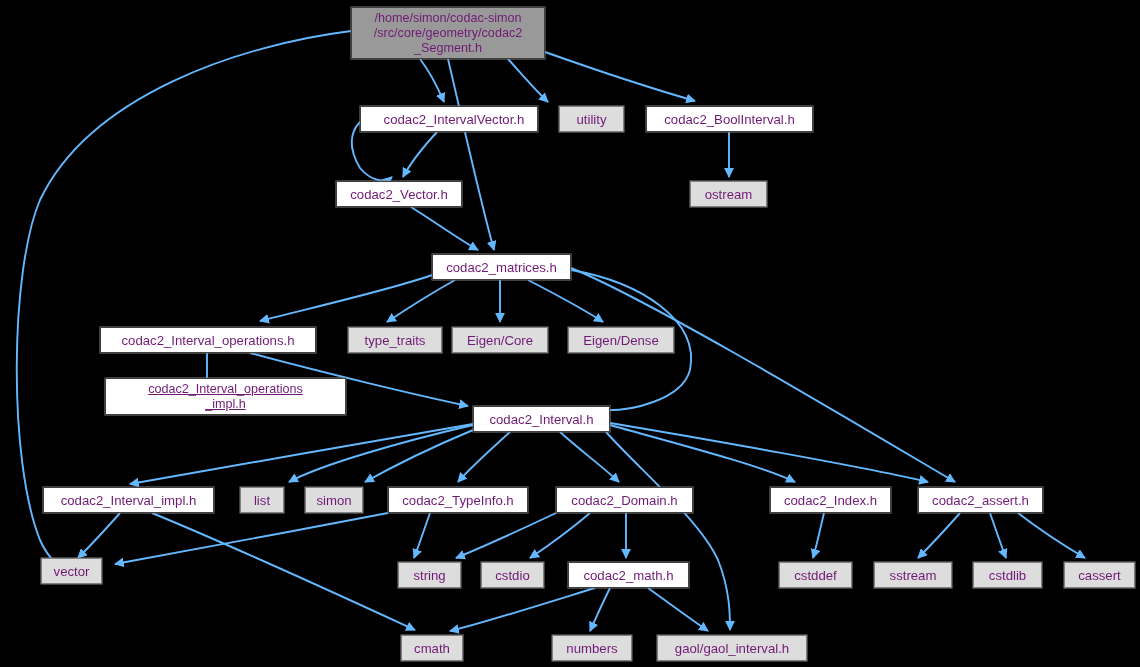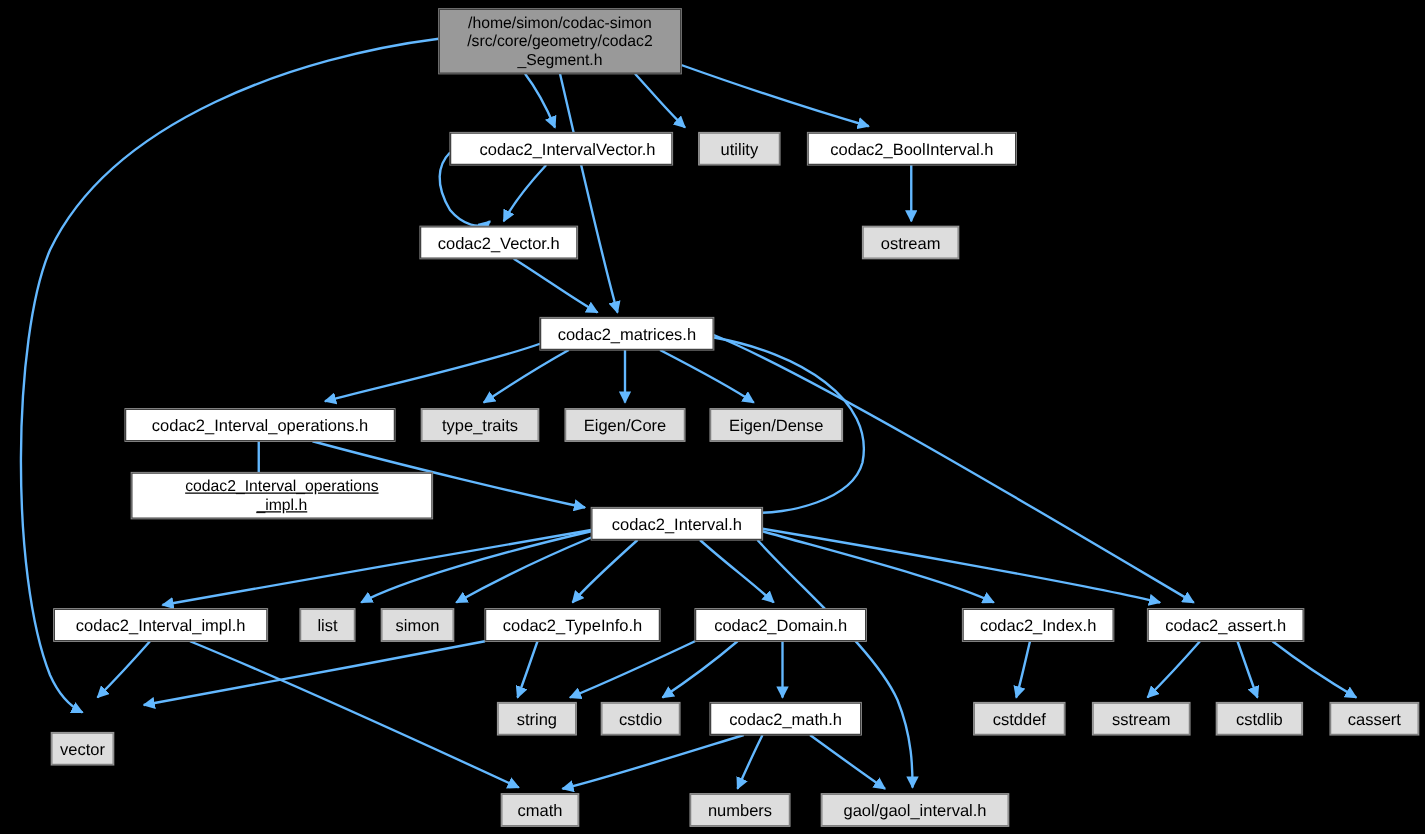--- a/index.html
+++ b/index.html
@@ -9,21 +9,21 @@
     background:#000;
     font-family:"Liberation Sans", sans-serif;
     overflow:hidden;
   }
   svg#edges{position:absolute;left:0;top:0;width:1140px;height:667px;}
   .node{
     position:absolute;
     box-sizing:border-box;
     display:flex;align-items:center;justify-content:center;
     text-align:center;
-    color:#000000;
+    color:#701a75;
     font-size:13.2px;
     line-height:15px;
     letter-spacing:0px;
     white-space:pre;
     border:1px solid #404040;
     box-shadow:0 0 0 0.5px #808080;
   }
   .node.project{background:#ffffff;border:1px solid #404040;}
   .node.system{background:#dddddd;border:1px solid #808080;}
   .node.root{background:#999999;border:1px solid #404040;}
@@ -84,34 +84,34 @@
       <div class="node root" style="left: 351px; top: 7px; width: 194px; height: 52px; font-size: 12.6px; line-height: 15px;"><span>/home/simon/codac-simon
 /src/core/geometry/codac2
 _Segment.h</span></div>
       <div class="node project" style="left: 360px; top: 106px; width: 178px; height: 26px; padding-left: 10px;"><span>codac2_IntervalVector.h</span></div>
       <div class="node system" style="left: 559px; top: 106px; width: 65px; height: 26px;"><span>utility</span></div>
       <div class="node project" style="left: 646px; top: 106px; width: 167px; height: 26px;"><span>codac2_BoolInterval.h</span></div>
       <div class="node system" style="left: 690px; top: 181px; width: 77px; height: 26px;"><span>ostream</span></div>
       <div class="node project" style="left: 336px; top: 181px; width: 126px; height: 26px;"><span>codac2_Vector.h</span></div>
       <div class="node project" style="left: 432px; top: 254px; width: 139px; height: 26px;"><span>codac2_matrices.h</span></div>
       <div class="node project" style="left: 100px; top: 327px; width: 216px; height: 26px;"><span>codac2_Interval_operations.h</span></div>
-      <div class="node system" style="left: 337px; top: 327px; width: 94px; height: 26px;"><span>type_traits</span></div>
+      <div class="node system" style="left: 348px; top: 327px; width: 94px; height: 26px;"><span>type_traits</span></div>
       <div class="node system" style="left: 452px; top: 327px; width: 96px; height: 26px;"><span>Eigen/Core</span></div>
       <div class="node system" style="left: 568px; top: 327px; width: 106px; height: 26px;"><span>Eigen/Dense</span></div>
       <div class="node project" style="left: 105px; top: 378px; width: 241px; height: 37px; font-size: 12.6px; line-height: 15px; text-decoration: underline;"><span>codac2_Interval_operations
 _impl.h</span></div>
       <div class="node project" style="left: 473px; top: 406px; width: 137px; height: 26px;"><span>codac2_Interval.h</span></div>
       <div class="node project" style="left: 43px; top: 487px; width: 171px; height: 26px;"><span>codac2_Interval_impl.h</span></div>
       <div class="node system" style="left: 240px; top: 487px; width: 44px; height: 26px;"><span>list</span></div>
       <div class="node system" style="left: 305px; top: 487px; width: 58px; height: 26px;"><span>simon</span></div>
       <div class="node project" style="left: 388px; top: 487px; width: 140px; height: 26px;"><span>codac2_TypeInfo.h</span></div>
       <div class="node project" style="left: 556px; top: 487px; width: 137px; height: 26px;"><span>codac2_Domain.h</span></div>
       <div class="node project" style="left: 770px; top: 487px; width: 121px; height: 26px;"><span>codac2_Index.h</span></div>
       <div class="node project" style="left: 918px; top: 487px; width: 125px; height: 26px;"><span>codac2_assert.h</span></div>
-      <div class="node system" style="left: 41px; top: 586px; width: 50px; height: 26px;"><span>vector</span></div>
+      <div class="node system" style="left: 41px; top: 558px; width: 61px; height: 26px;"><span>vector</span></div>
       <div class="node system" style="left: 398px; top: 562px; width: 63px; height: 26px;"><span>string</span></div>
       <div class="node system" style="left: 481px; top: 562px; width: 63px; height: 26px;"><span>cstdio</span></div>
       <div class="node project" style="left: 568px; top: 562px; width: 121px; height: 26px;"><span>codac2_math.h</span></div>
       <div class="node system" style="left: 779px; top: 562px; width: 73px; height: 26px;"><span>cstddef</span></div>
       <div class="node system" style="left: 874px; top: 562px; width: 78px; height: 26px;"><span>sstream</span></div>
       <div class="node system" style="left: 973px; top: 562px; width: 69px; height: 26px;"><span>cstdlib</span></div>
       <div class="node system" style="left: 1064px; top: 562px; width: 71px; height: 26px;"><span>cassert</span></div>
       <div class="node system" style="left: 401px; top: 635px; width: 62px; height: 26px;"><span>cmath</span></div>
       <div class="node system" style="left: 552px; top: 635px; width: 80px; height: 26px;"><span>numbers</span></div>
       <div class="node system" style="left: 657px; top: 635px; width: 150px; height: 26px; text-align: center;"><span>gaol/gaol_interval.h</span></div>

